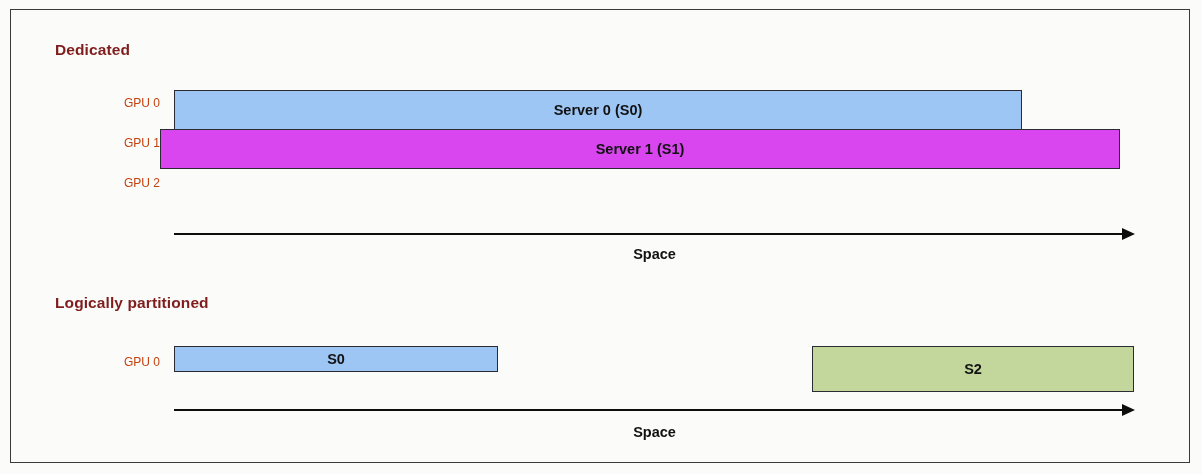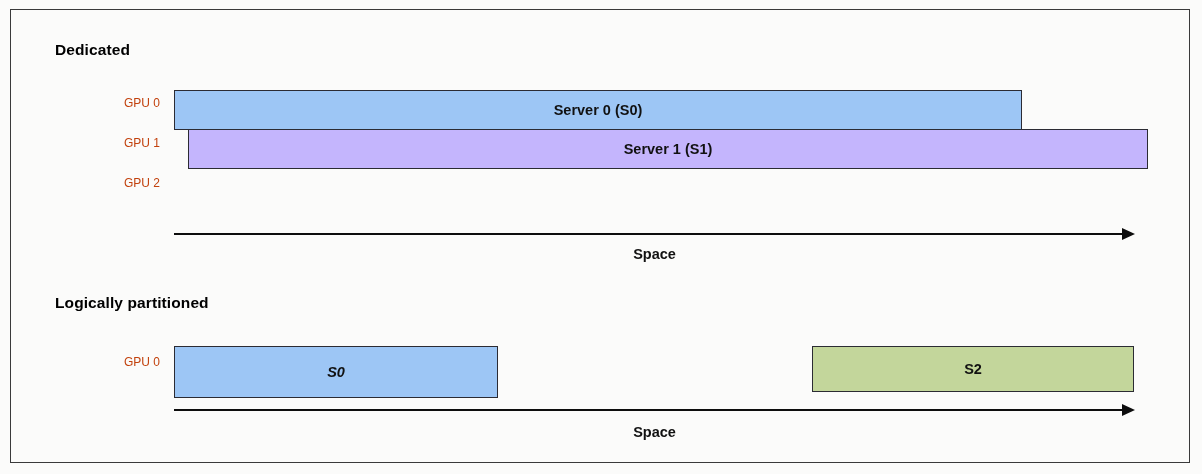--- a/index.html
+++ b/index.html
@@ -25,21 +25,21 @@
     height: 454px;
     border: 1.5px solid #3a3a3a;
     background: #fbfbfa;
     box-sizing: border-box;
   }
 
   .section-heading {
     position: absolute;
     font-size: 15.5px;
     font-weight: bold;
-    color: #000000;
+    color: #7f1d1d;
     letter-spacing: 0.1px;
     white-space: nowrap;
   }
   #heading-dedicated { left: 55px; top: 41px; }
   #heading-partitioned { left: 55px; top: 294px; }
 
   .row-label {
     position: absolute;
     width: 110px;
     text-align: right;
@@ -100,37 +100,37 @@
   <div class="outer-frame"></div>
 
   <div class="section-heading" id="heading-dedicated">Dedicated</div>
 
   <div class="row-label" style="left:50px; top:96px;">GPU 0</div>
   <div class="bar" style="left:174px; top:90px; width:848px; height:40px; background:#9DC6F5;">
     <span class="bar-label">Server 0 (S0)</span>
   </div>
 
   <div class="row-label" style="left:50px; top:136px;">GPU 1</div>
-  <div class="bar" style="left:188px; top:129px; width:960px; height:40px; background:#c4b5fd;">
+  <div class="bar" style="left:160px; top:129px; width:960px; height:40px; background:#d946ef;">
     <span class="bar-label">Server 1 (S1)</span>
   </div>
 
   <div class="row-label" style="left:50px; top:176px;">GPU 2</div>
 
   <div class="axis" style="left:174px; top:228px; width:961px;">
     <div class="axis-line" style="width:948px;"></div>
     <div class="axis-head" style="left:948px;"></div>
   </div>
   <div class="axis-caption" style="left:174px; top:246px; width:961px;">Space</div>
 
   <div class="section-heading" id="heading-partitioned">Logically partitioned</div>
 
   <div class="row-label" style="left:50px; top:355px;">GPU 0</div>
 
-  <div class="bar" style="left:174px; top:346px; width:324px; height:52px; background:#9DC6F5;font-style:italic;">
+  <div class="bar" style="left:174px; top:346px; width:324px; height:26px; background:#9DC6F5;">
     <span class="bar-label">S0</span>
   </div>
   <div class="bar" style="left:812px; top:346px; width:322px; height:46px; background:#C3D69B;">
     <span class="bar-label">S2</span>
   </div>
 
   <div class="axis" style="left:174px; top:404px; width:961px;">
     <div class="axis-line" style="width:948px;"></div>
     <div class="axis-head" style="left:948px;"></div>
   </div>

